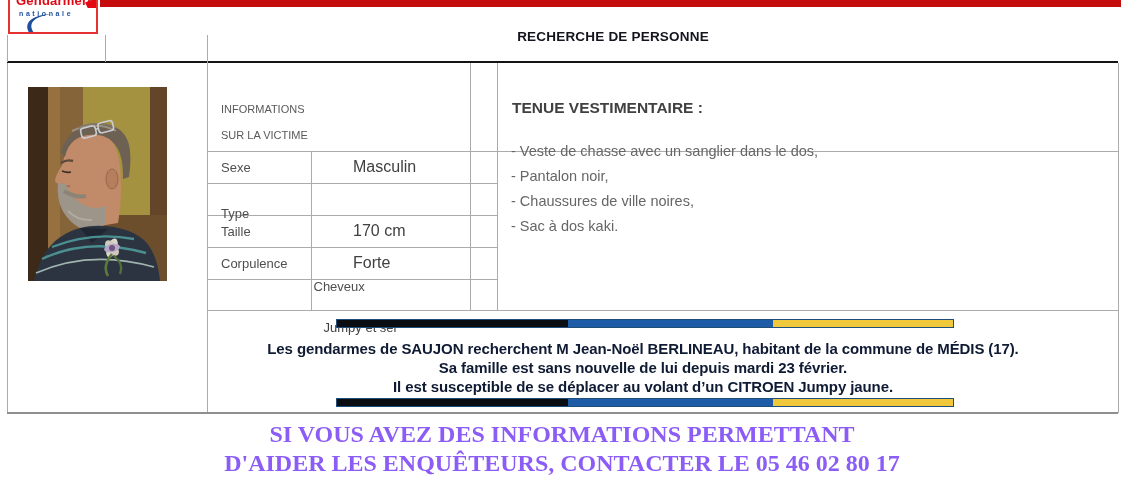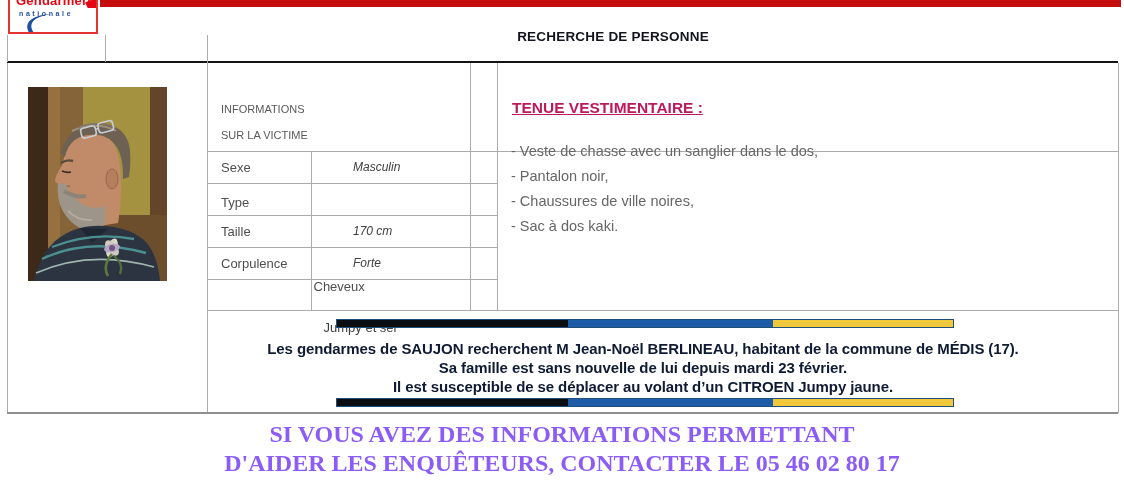--- a/index.html
+++ b/index.html
@@ -22,23 +22,23 @@
     clip-path:polygon(0 45%,100% 0,100% 100%,25% 100%);}
   .logo-swoosh{position:absolute;left:14px;top:30px;}
   .page-title{position:absolute;left:105px;top:29px;width:1016px;text-align:center;
     font-weight:bold;font-size:13.5px;color:#14141F;letter-spacing:0.2px;}
   
   .info-title{position:absolute;left:221px;top:96px;font-weight:normal;font-size:11px;
     line-height:26px;color:#595959;}
   .vrow{position:absolute;left:208px;width:289px;display:flex;align-items:center;gap:26px;}
   .vrow .lbl{width:104px;padding-left:13px;box-sizing:border-box;font-size:13px;color:#4F4F4F;}
   .vrow .val{padding-left:15px;font-size:13px;color:#404040;}
-  .vrow .val.lg{font-size:12px;font-style:italic;}
+  .vrow .val.lg{font-size:16px;}
   
-  .clothing-title{position:absolute;left:512px;top:99px;font-weight:bold;font-size:15.5px;color:#be185d;text-decoration:underline;}
+  .clothing-title{position:absolute;left:512px;top:99px;font-weight:bold;font-size:15.5px;color:#404040;}
   .clothing-list{position:absolute;left:511px;top:139px;font-size:14.5px;line-height:25px;color:#666666;}
   
   .tricolor{position:absolute;left:336px;width:618px;height:9px;display:flex;
     border:1px solid #1F4E79;box-sizing:border-box;}
   .tricolor .seg-black{width:37.5%;background:#0A0D12;}
   .tricolor .seg-blue{width:33.2%;background:#1E5CA8;}
   .tricolor .seg-yellow{width:29.3%;background:#F0C83C;}
   .notice{position:absolute;left:207px;top:339px;width:872px;text-align:center;
     font-weight:bold;font-size:15px;line-height:19px;color:#0F1A33;letter-spacing:-0.1px;}
   
@@ -129,21 +129,21 @@
 
   <div class="info-title">
     <div>INFORMATIONS</div>
     <div>SUR LA VICTIME</div>
   </div>
 
   <div class="vrow" style="top:151px;height:32px;">
     <div class="lbl">Sexe</div>
     <div class="val lg">Masculin</div>
   </div>
-  <div class="vrow" style="top:178px;height:32px;align-items:flex-end;">
+  <div class="vrow" style="top:197px;height:32px;">
     <div class="lbl">Type</div>
     <div class="val"></div>
   </div>
   <div class="vrow" style="top:215px;height:32px;">
     <div class="lbl">Taille</div>
     <div class="val lg">170 cm</div>
   </div>
   <div class="vrow" style="top:247px;height:32px;">
     <div class="lbl">Corpulence</div>
     <div class="val lg">Forte</div>

